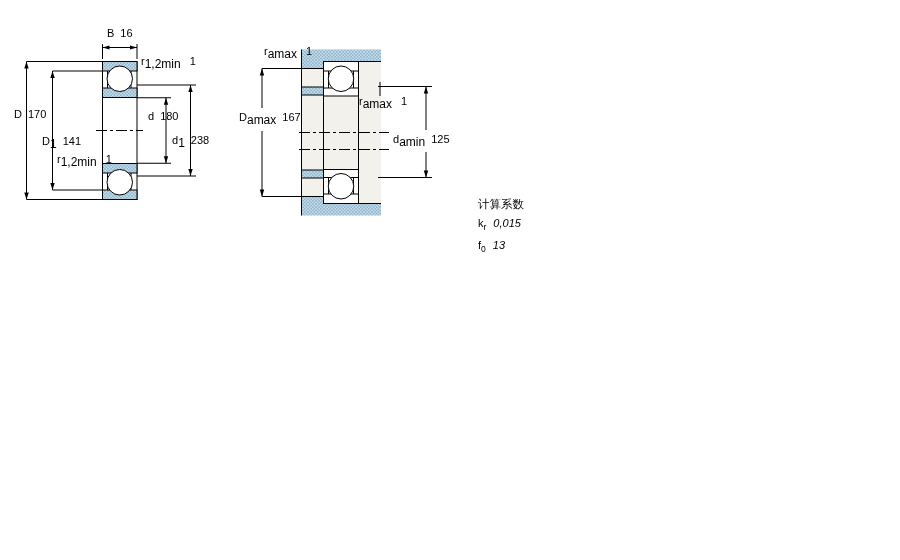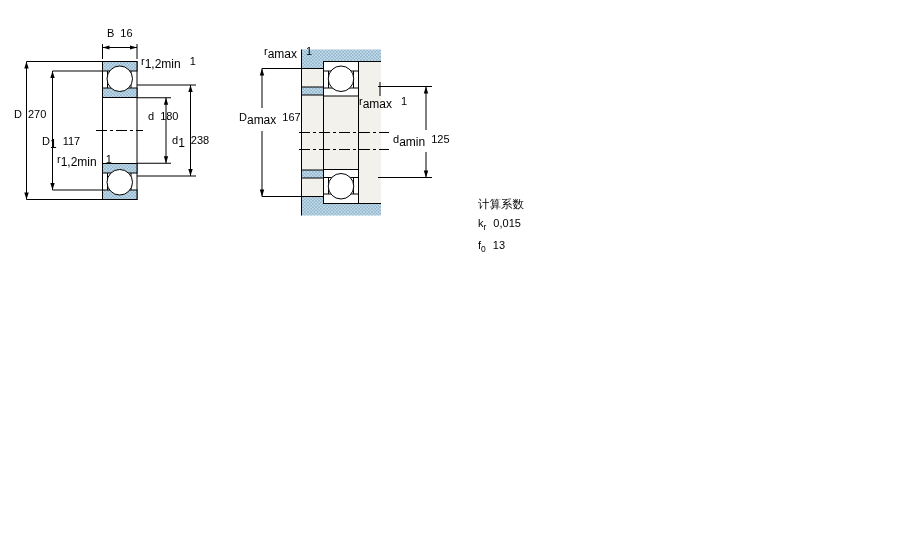--- a/index.html
+++ b/index.html
@@ -6,21 +6,21 @@
   .canvas{position:relative;width:900px;height:560px;background:#ffffff;
           font-family:"Liberation Sans",sans-serif;color:#000;overflow:hidden;}
   .canvas svg{position:absolute;left:0;top:0;}
   .lbl{position:absolute;font-size:11px;line-height:12px;white-space:nowrap;}
   .lbl sub{font-size:12px;line-height:1;}
   .lbl .val{margin-left:6px;}
   .lbl.wgap .val{margin-left:9px;}
   .factors-title{position:absolute;font-size:11.5px;font-weight:normal;white-space:nowrap;}
   .factor-row{position:absolute;font-size:11px;white-space:nowrap;}
   .factor-row sub{font-size:8.5px;}
-  .factor-row .val{margin-left:7px;}
+  .factor-row .val{margin-left:7px;font-style:italic;}
 </style>
 </head>
 <body>
 
 <div class="canvas">
 
   <svg width="900" height="560" viewBox="0 0 900 560">
     <defs>
       <pattern id="steel" width="3.2" height="3.2" patternUnits="userSpaceOnUse">
         <rect width="3.2" height="3.2" fill="#c6dbe7"></rect>
@@ -124,27 +124,27 @@
     </g>
   </svg>
 
   <div class="lbl" style="left:107px;top:27px">
     <span class="sym">B</span><sub></sub><span class="val">16</span>
   </div>
   <div class="lbl wgap" style="left:141px;top:55px">
     <span class="sym">r</span><sub>1,2min</sub><span class="val">1</span>
   </div>
   <div class="lbl" style="left:14px;top:108px">
-    <span class="sym">D</span><sub></sub><span class="val">270</span>
+    <span class="sym">D</span><sub></sub><span class="val">170</span>
   </div>
   <div class="lbl" style="left:148px;top:110px">
     <span class="sym">d</span><sub></sub><span class="val">180</span>
   </div>
   <div class="lbl" style="left:42px;top:135px">
-    <span class="sym">D</span><sub>1</sub><span class="val">117</span>
+    <span class="sym">D</span><sub>1</sub><span class="val">141</span>
   </div>
   <div class="lbl" style="left:172px;top:134px">
     <span class="sym">d</span><sub>1</sub><span class="val">238</span>
   </div>
   <div class="lbl wgap" style="left:57px;top:153px">
     <span class="sym">r</span><sub>1,2min</sub><span class="val">1</span>
   </div>
 
   <div class="lbl wgap" style="left:264px;top:45px">
     <span class="sym">r</span><sub>amax</sub><span class="val">1</span>

